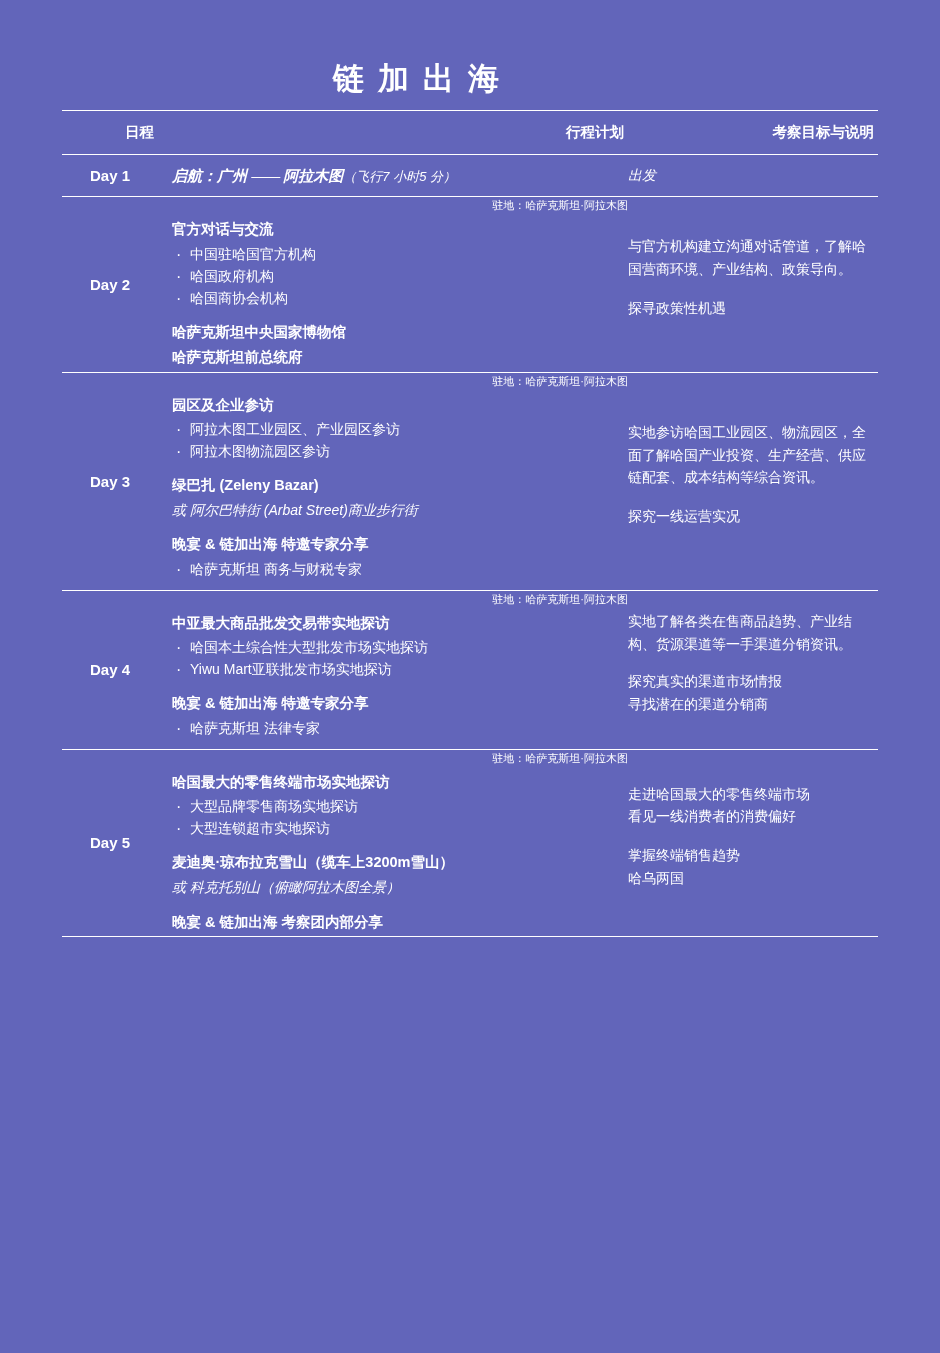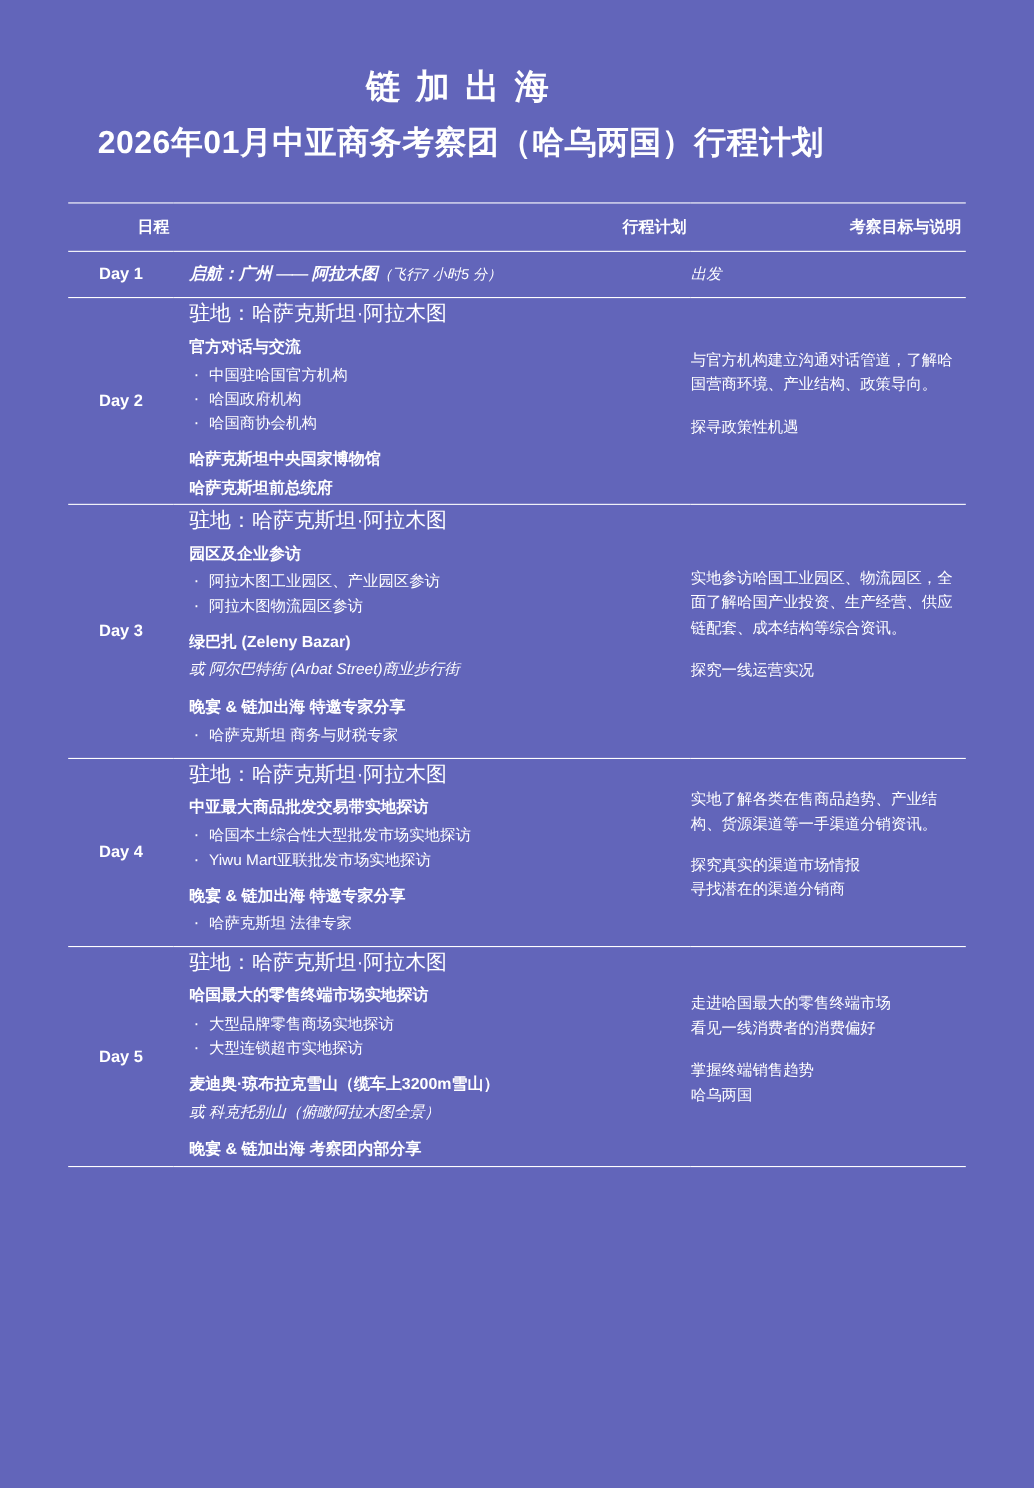--- a/index.html
+++ b/index.html
@@ -78,23 +78,24 @@
     line-height: 1.62;
     vertical-align: middle;
   }
   .row-day1 .plan-cell,
   .row-day1 .goal-cell {
     padding-top: 9px;
     padding-bottom: 9px;
     font-style: italic;
   }
   .stay {
-    font-size: 19px;
+    font-size: 11px;
     margin: 0 0 4px 14px;
     font-weight: normal;
+    text-align: right;
   }
   .sec-title {
     font-weight: bold;
     font-size: 14.5px;
     margin: 2px 0 3px 0;
   }
   ul.bullets {
     list-style: none;
     margin: 0 0 10px 0;
     padding: 0;
@@ -142,21 +143,20 @@
   .day1-line .dash { letter-spacing: -1px; }
   .day1-line .note { font-size: 13px; font-weight: normal; }
   .plan-indent { margin-left: 14px; }
 </style>
 </head>
 <body>
 
 <div class="page">
 
   <div class="brand">链加出海</div>
-  <div class="main-title">2026年01月中亚商务考察团（哈乌两国）行程计划</div>
 
   <table class="schedule">
     <colgroup>
       <col class="c-day">
         <col class="c-plan">
         <col class="c-goal">
     </colgroup>
     <thead>
       <tr>
         <th>日程</th>

